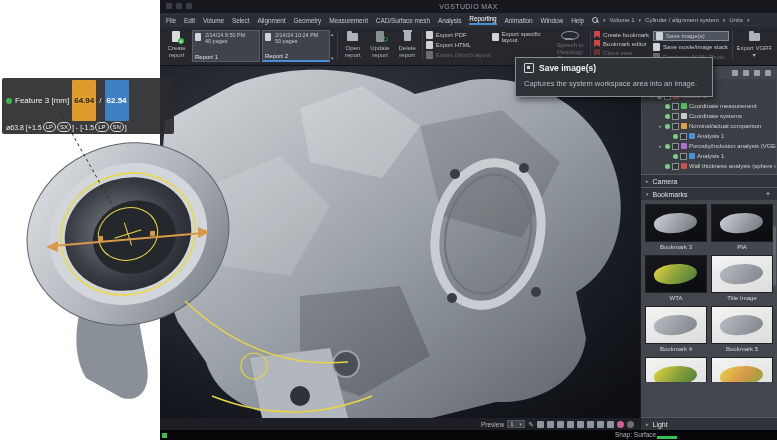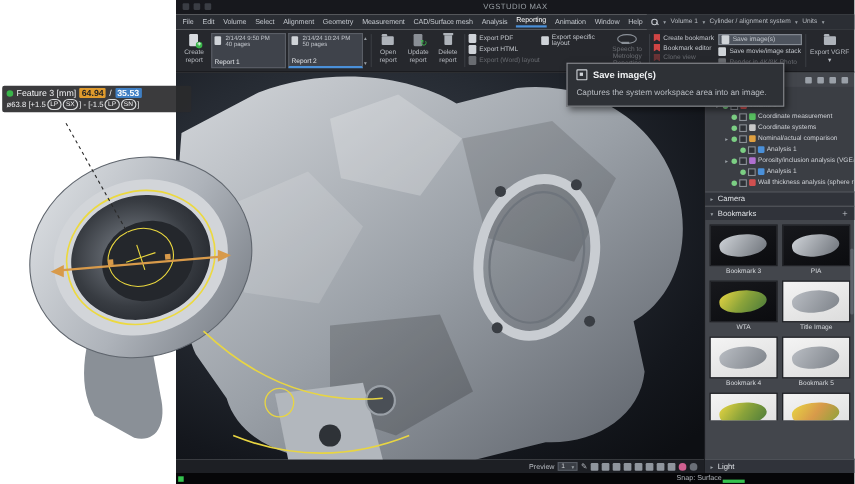--- a/index.html
+++ b/index.html
@@ -71,21 +71,21 @@
   
   .viewport{left:160px;top:66px;width:480px;height:352px;
             background:radial-gradient(ellipse 420px 300px at 35% 35%, #3c424b 0%, #262b33 45%, #14171d 80%, #0d0f13 100%);}
   .modelsvg{left:0;top:66px;width:640px;height:352px;z-index:10;pointer-events:none;}
 
   
   .callout{left:2px;top:78px;width:172px;z-index:20;background:rgba(42,42,44,.92);border-radius:2px;
            padding:2px 4px;box-sizing:border-box;color:#f0f1f3;}
   .callout .r1{display:flex;align-items:center;gap:3px;font-size:8px;}
   .cdot{width:6px;height:6px;border-radius:50%;background:#3ab54a;flex:0 0 auto;}
-  .cbadge{font-size:8px;font-weight:bold;padding:0 2px;border-radius:1px;color:#fff;}
+  .cbadge{font-size:8px;font-weight:bold;padding:16px 2px;border-radius:1px;color:#fff;}
   .cbadge.orange{background:#e09b2d;color:#222;}
   .cbadge.blue{background:#3f7fc4;}
   .callout .r2{display:flex;align-items:center;gap:1px;font-size:7px;margin-top:1px;white-space:nowrap;}
   .pill{border:1px solid #d8dadc;border-radius:5px;font-size:6px;padding:0 2px;line-height:8px;}
 
   
   .sidebar{left:640px;top:66px;width:137px;height:364px;background:#43464c;z-index:15;box-sizing:border-box;border-left:1px solid #1a1c20;}
   .sb-iconrow{height:13px;display:flex;justify-content:flex-end;align-items:center;gap:5px;padding-right:6px;}
   .sb-iconrow i{width:6px;height:6px;background:#9aa0a8;display:block;border-radius:1px;}
   .tree{background:#3b3e44;margin:0 1px;padding:2px 0 3px;}
@@ -484,21 +484,21 @@
       <span>Light</span>
     </div>
   </div>
 
   <div class="abs callout">
     <div class="r1">
       <span class="cdot"></span>
       <span>Feature 3 [mm]</span>
       <span class="cbadge orange">64.94</span>
       <span>/</span>
-      <span class="cbadge blue">35.53</span>
+      <span class="cbadge blue">62.54</span>
     </div>
     <div class="r2">
       <span>ø63.8 [+1.5</span>
       <span class="pill">LP</span>
       <span class="pill">SX</span>
       <span>] - [-1.5</span>
       <span class="pill">LP</span>
       <span class="pill">SN</span>
       <span>]</span>
     </div>

